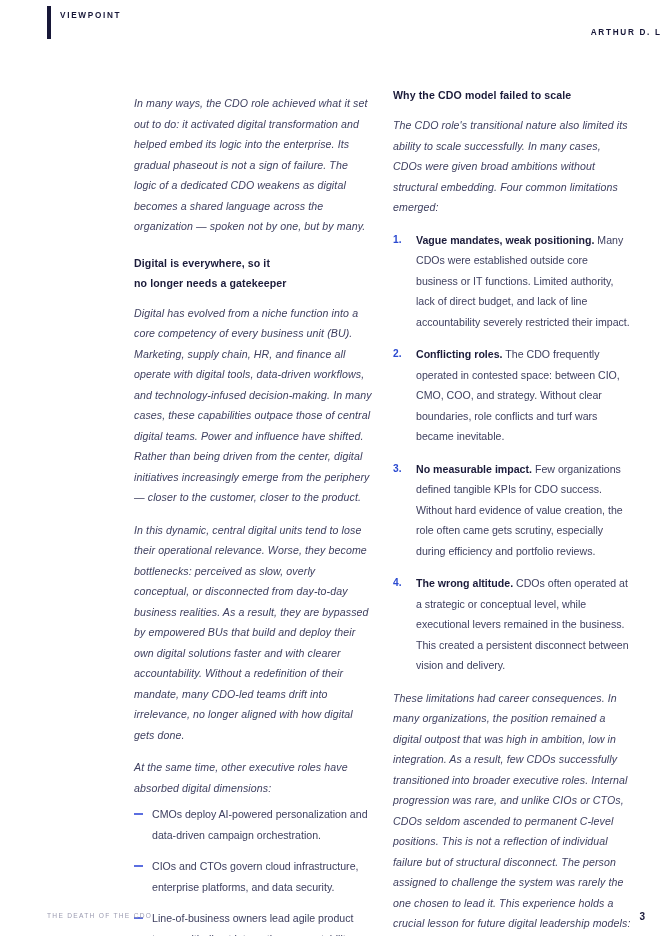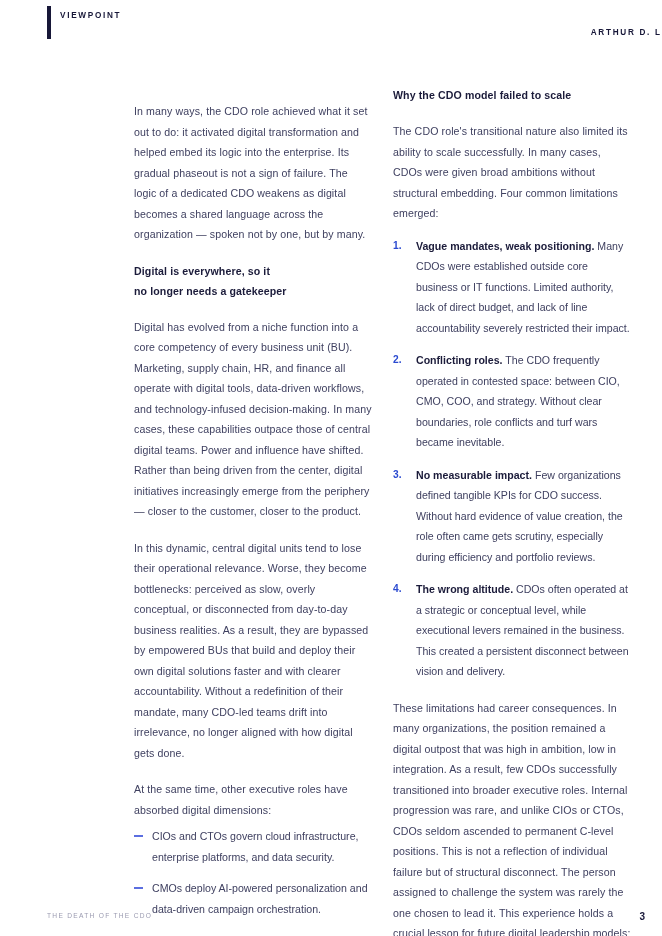--- a/index.html
+++ b/index.html
@@ -62,25 +62,26 @@
   }
   .col {
     position: absolute;
     top: 0;
     width: 238px;
   }
   .col-left  { left: 134px; }
   .col-right { left: 393px; }
 
   p.body-par {
-    margin: 16px 0 12px 0;
+    margin: 8px 0 12px 0;
     font-size: 10.6px;
     line-height: 20.5px;
     color: #3f4060;
     letter-spacing: 0.01em;
+    font-style: italic;
   }
   p.body-par.tight { margin-bottom: 4px; }
 
   h2.sec-head {
     margin: 16px 0 10px 0;
     font-size: 10.6px;
     line-height: 20px;
     font-weight: bold;
     color: #1b1b3a;
     letter-spacing: 0.01em;
@@ -181,25 +182,25 @@
       <span>no longer needs a gatekeeper</span>
     </h2>
 
     <p class="body-par">Digital has evolved from a niche function into a core competency of every business unit (BU). Marketing, supply chain, HR, and finance all operate with digital tools, data-driven workflows, and technology-infused decision-making. In many cases, these capabilities outpace those of central digital teams. Power and influence have shifted. Rather than being driven from the center, digital initiatives increasingly emerge from the periphery — closer to the customer, closer to the product.</p>
     <p class="body-par">In this dynamic, central digital units tend to lose their operational relevance. Worse, they become bottlenecks: perceived as slow, overly conceptual, or disconnected from day-to-day business realities. As a result, they are bypassed by empowered BUs that build and deploy their own digital solutions faster and with clearer accountability. Without a redefinition of their mandate, many CDO-led teams drift into irrelevance, no longer aligned with how digital gets done.</p>
     <p class="body-par tight">At the same time, other executive roles have absorbed digital dimensions:</p>
 
     <ul class="dash-list">
       <li>
         <span class="dash-marker"></span>
+        <span>CMOs deploy AI-powered personalization and data-driven campaign orchestration.</span>
+      </li>
+      <li>
+        <span class="dash-marker"></span>
         <span>CIOs and CTOs govern cloud infrastructure, enterprise platforms, and data security.</span>
-      </li>
-      <li>
-        <span class="dash-marker"></span>
-        <span>CMOs deploy AI-powered personalization and data-driven campaign orchestration.</span>
       </li>
       <li>
         <span class="dash-marker"></span>
         <span>Line-of-business owners lead agile product teams with direct integration accountability.</span>
       </li>
     </ul>
 
   </div>
 
   <div class="col col-right">

